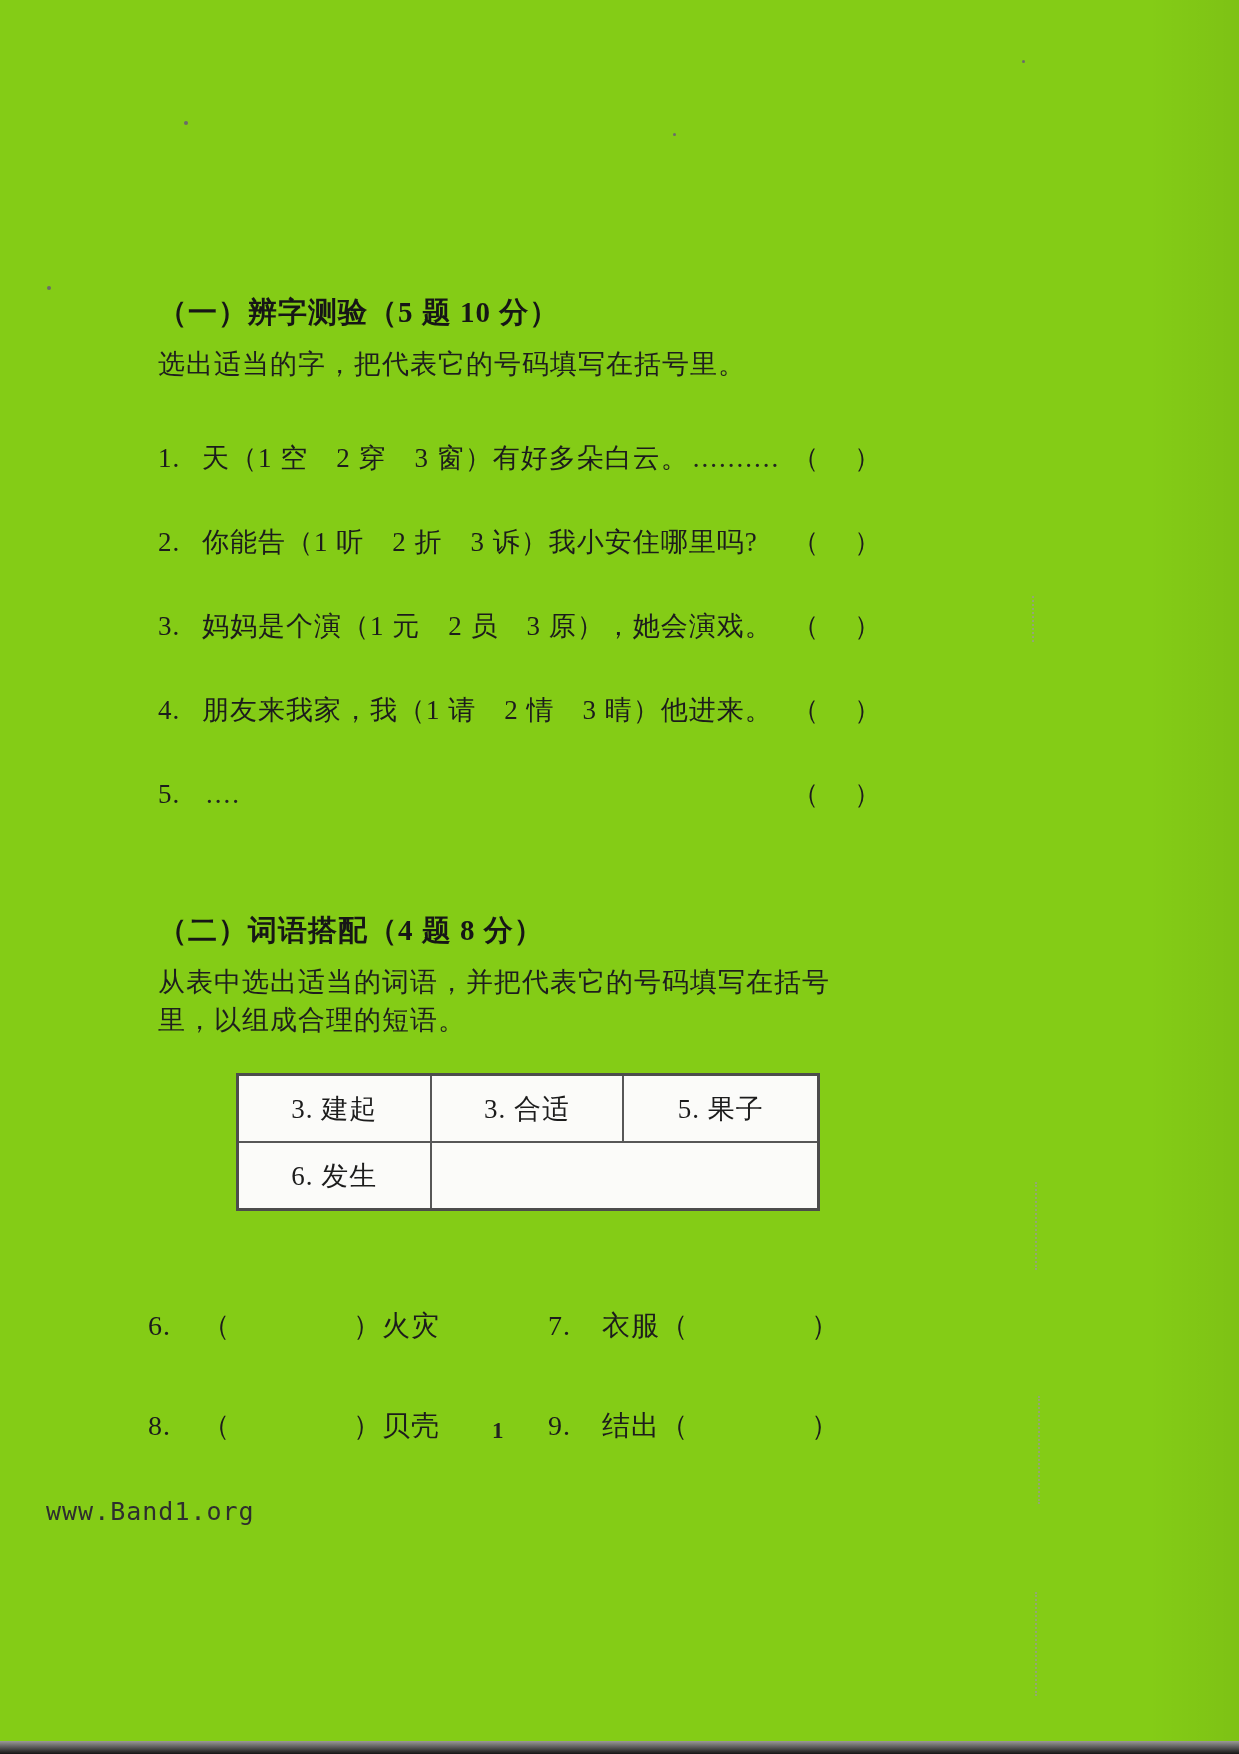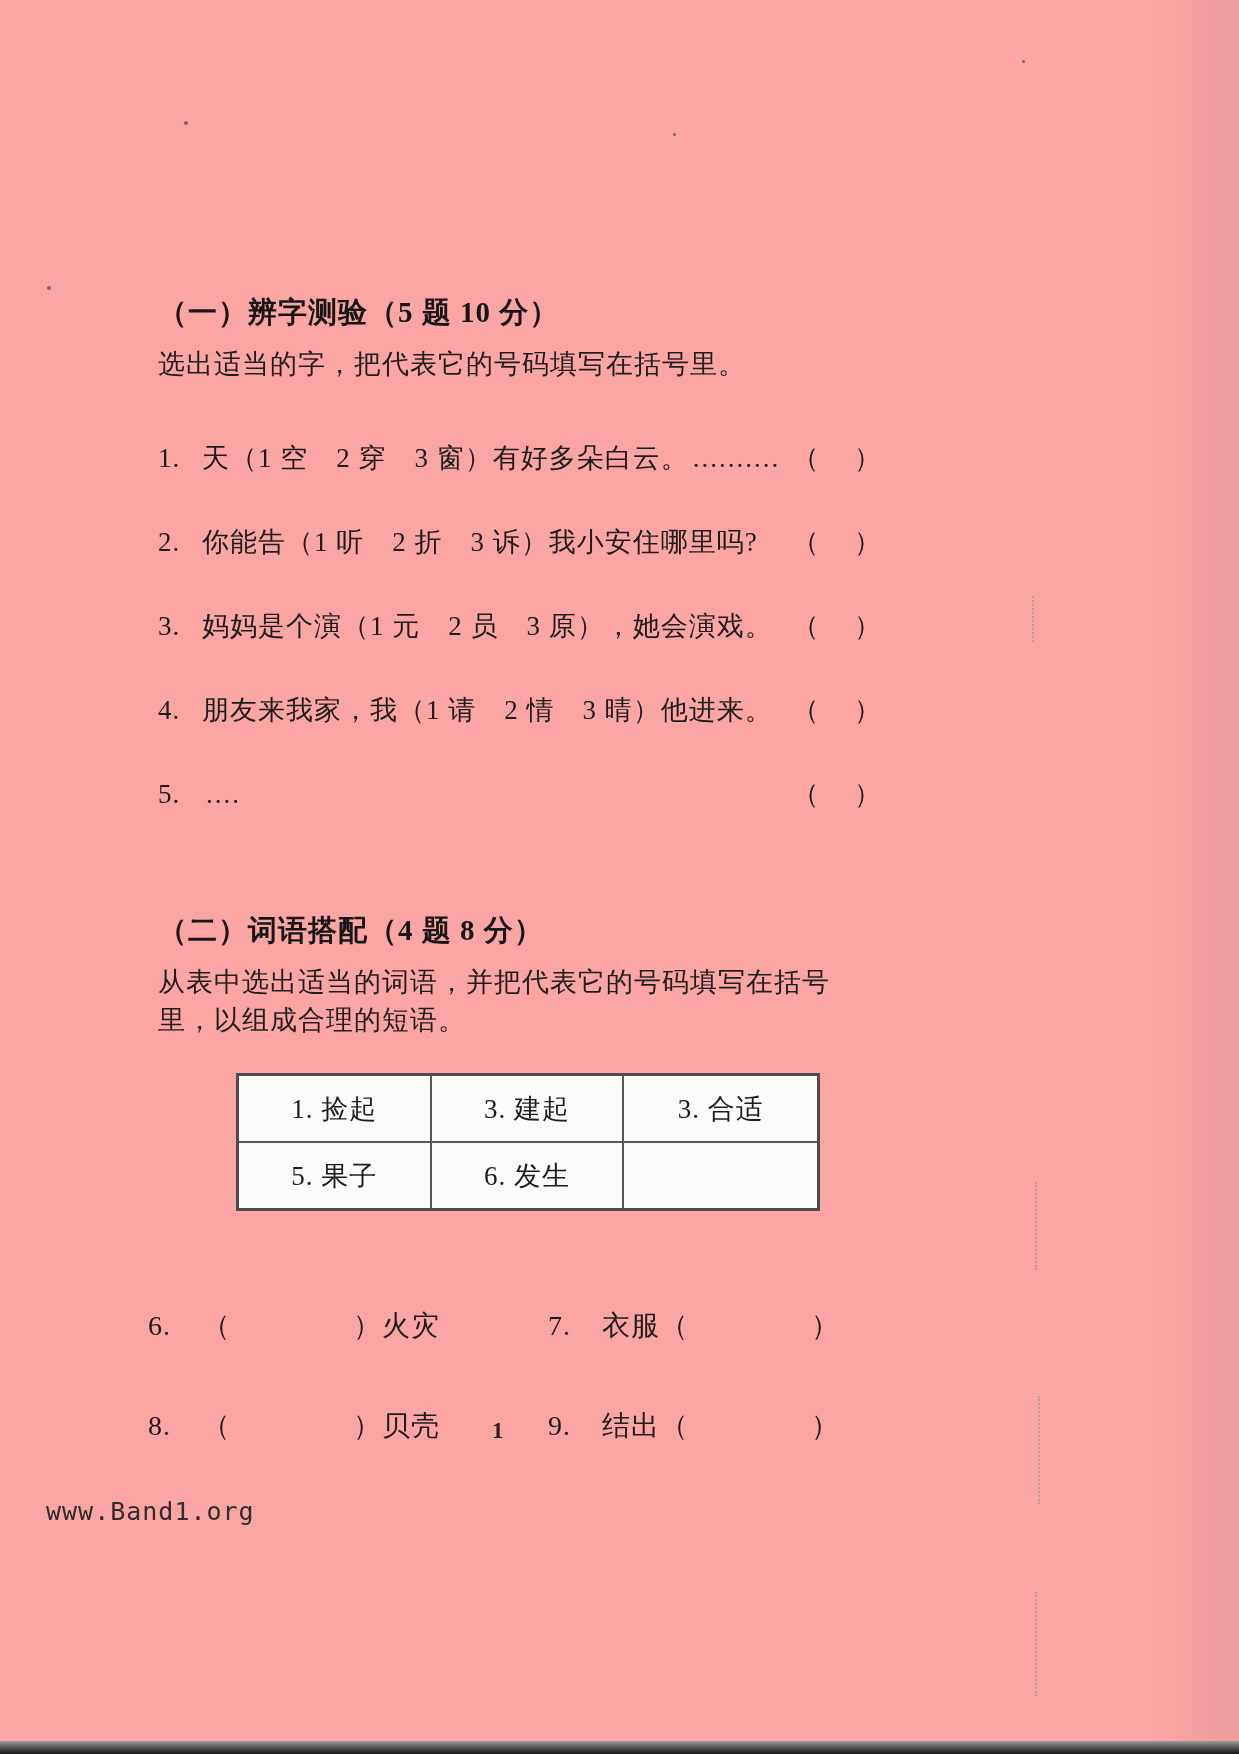--- a/index.html
+++ b/index.html
@@ -2,21 +2,21 @@
 <html><head>
 <meta charset="utf-8">
 <style>
   html,body{margin:0;padding:0;}
   body{
     width:1239px;height:1754px;position:relative;overflow:hidden;
     background:#f6f6f4;
     font-family:"Liberation Serif","DejaVu Serif",serif;
     color:#1c1c1c;
   }
-  .sheet{position:absolute;inset:0;background:#fca5a5;}
+  .sheet{position:absolute;inset:0;background:#84cc16;}
   .right-gutter{position:absolute;top:0;right:0;width:90px;height:100%;
     background:linear-gradient(to right, rgba(0,0,0,0), rgba(0,0,0,0.05));}
   .bottom-bar{position:absolute;left:0;right:0;bottom:0;height:13px;
     background:linear-gradient(to bottom,#9a9a98,#151515);}
   .speck{position:absolute;background:#6b6b6b;border-radius:50%;}
   .artifact-dots{position:absolute;width:0;border-left:2px dotted #9a9a9a;opacity:.7;}
 
   
   .sec1{position:absolute;left:158px;top:294px;width:724px;}
   .sec2{position:absolute;left:158px;top:912px;width:740px;}
@@ -112,21 +112,20 @@
   </section>
 
   <section class="sec2">
     <h2 class="sec-heading">（二）词语搭配（4 题 8 分）</h2>
     <div class="instr2-wrap">
       <p class="instr">从表中选出适当的词语，并把代表它的号码填写在括号</p>
       <p class="instr">里，以组成合理的短语。</p>
     </div>
 
     <div class="word-table">
-      <div class="wt-cell">1. 捡起</div>
       <div class="wt-cell">3. 建起</div>
       <div class="wt-cell">3. 合适</div>
       <div class="wt-cell">5. 果子</div>
       <div class="wt-cell">6. 发生</div>
     </div>
 
     <div class="pair-grid">
       <div class="pair-item">
         <span class="q-num">6.</span><span>（</span><span class="gap"></span><span>）火灾</span>
       </div>

